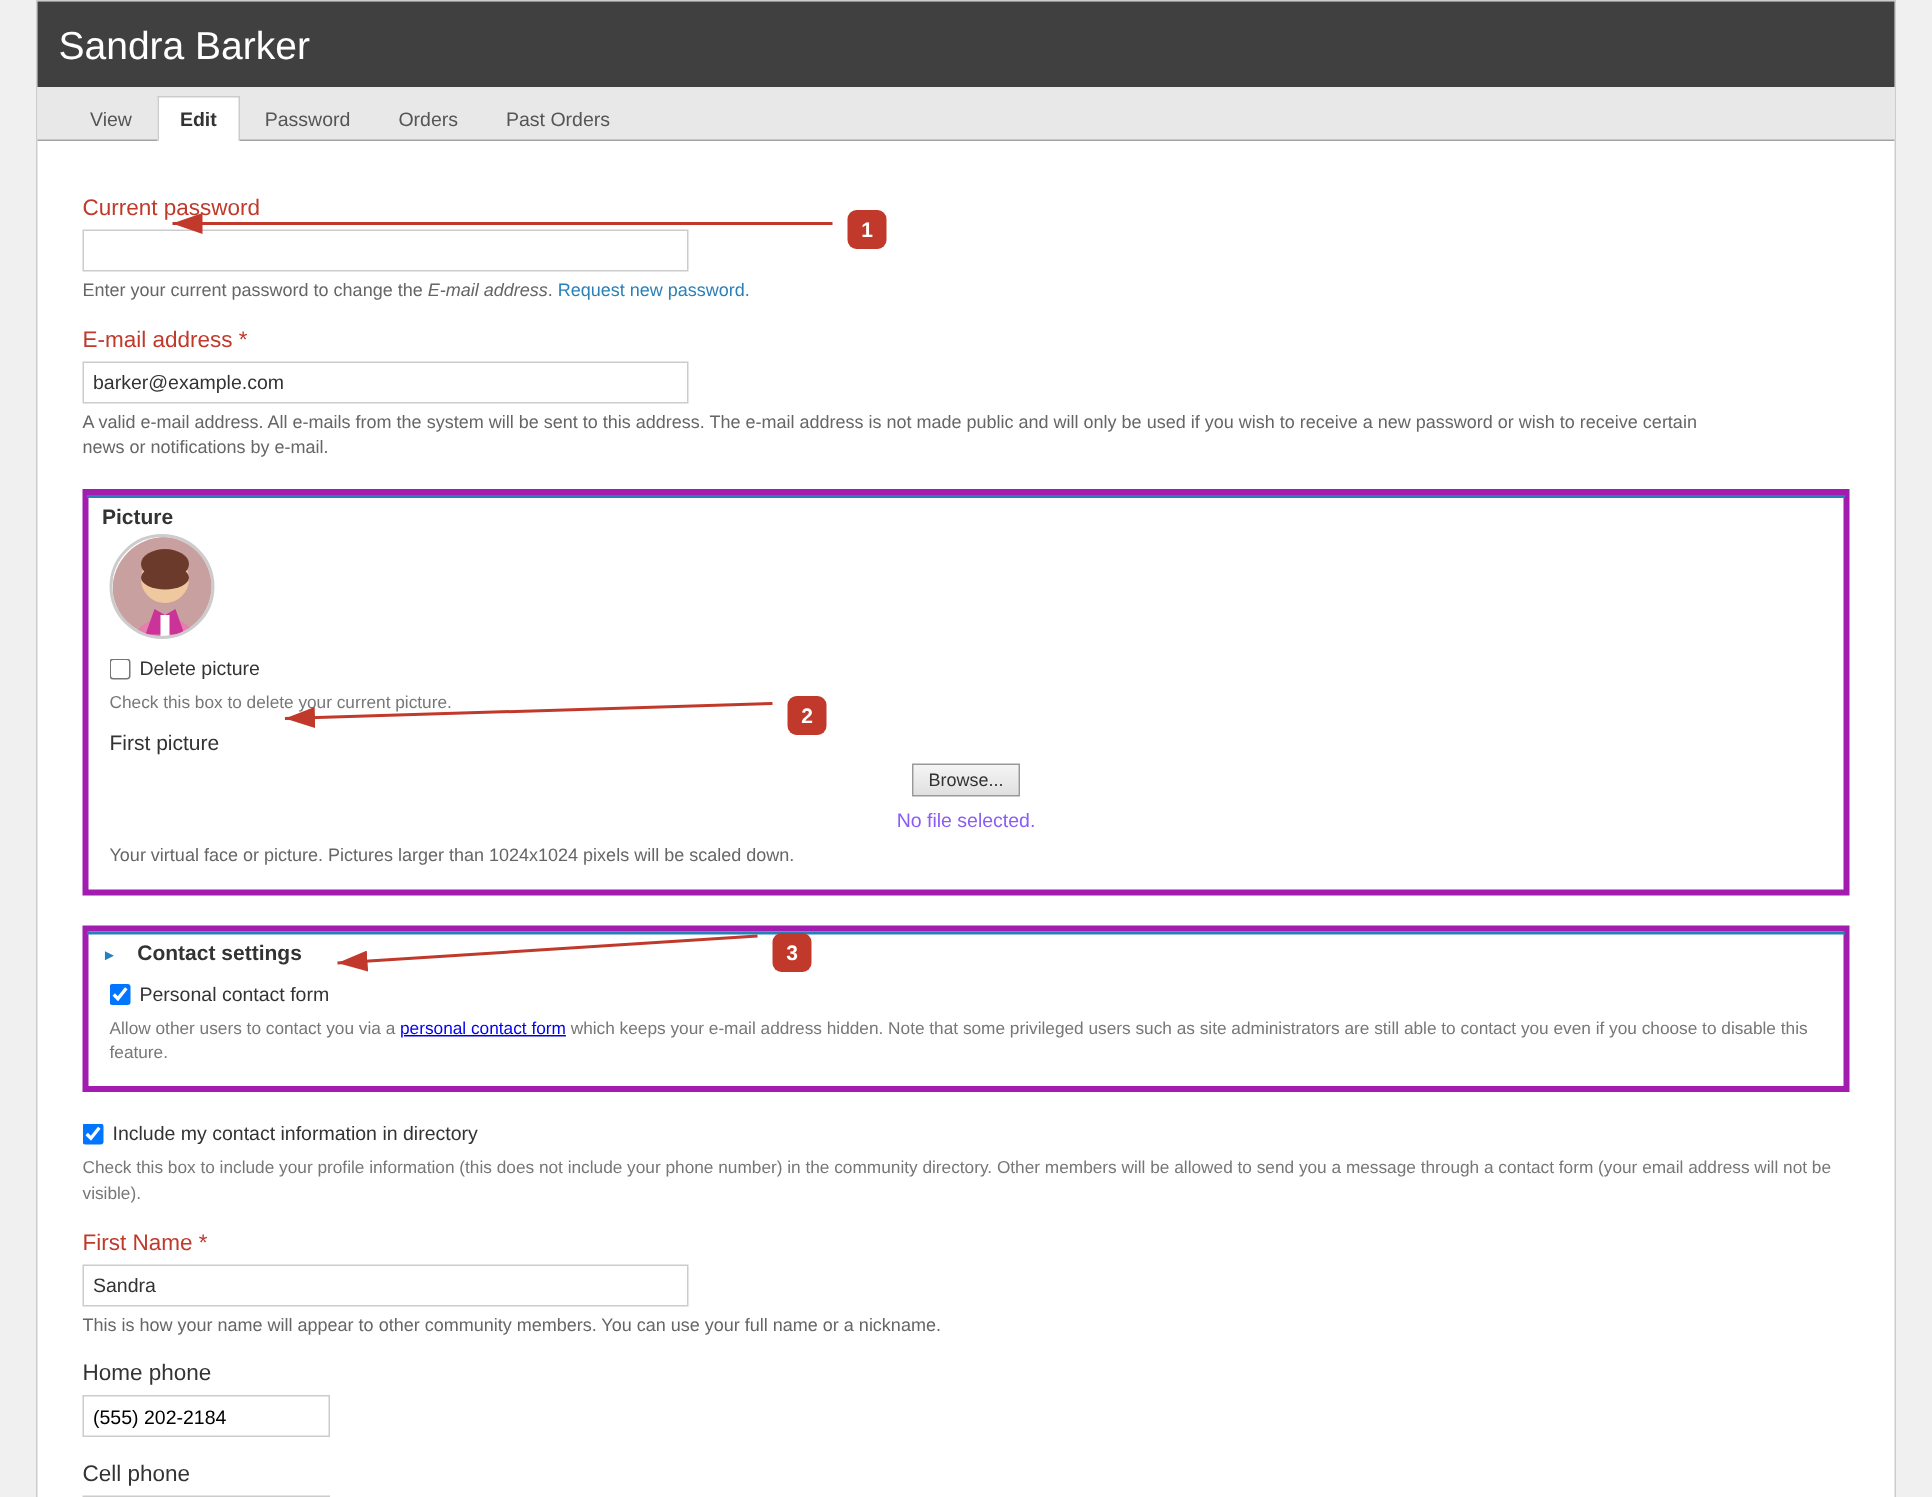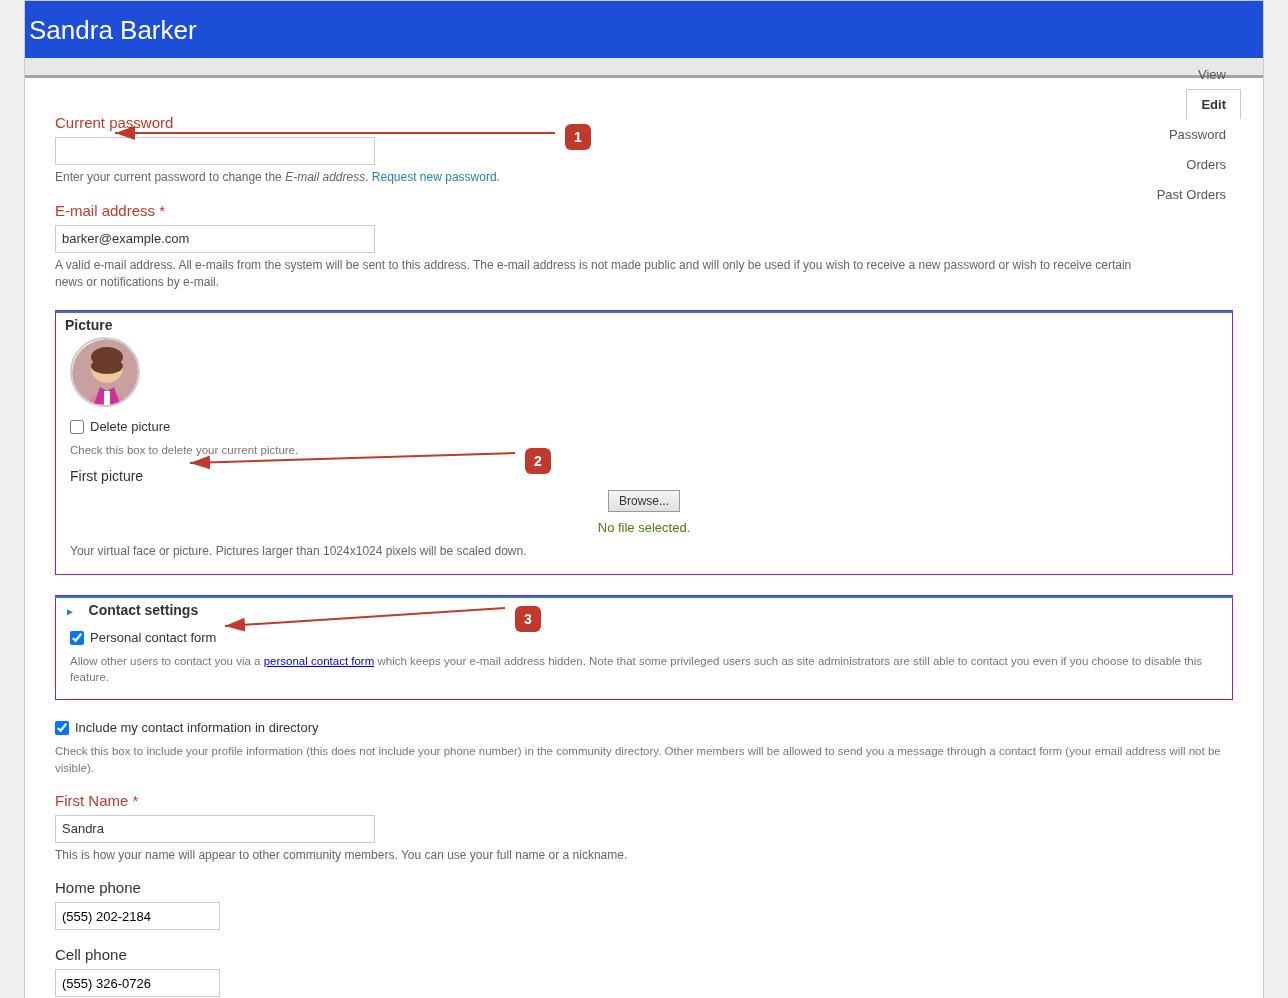--- a/index.html
+++ b/index.html
@@ -12,37 +12,36 @@
     .page-wrapper {
       max-width: 1240px;
       margin: 0 auto;
       background: #fff;
       border: 1px solid #ccc;
       min-height: 998px;
       position: relative;
     }
     
     .page-header {
-      background: #1d4ed8;
-      padding: 14px 20px 12px 4px;
+      background: #404040;
+      padding: 14px 20px 12px 14px;
     }
     .page-header h1 {
       color: #fff;
       font-size: 26px;
       font-weight: normal;
     }
     
     .tabs-bar {
       background: #e8e8e8;
-      border-bottom: 3px solid #a3a3a3;
+      border-bottom: 1px solid #a3a3a3;
       display: flex;
       align-items: flex-end;
       padding: 0 20px;
-      height: 20px;
-      flex-direction: column;
+      height: 36px;
     }
     .tab-item {
       padding: 7px 14px;
       font-size: 13px;
       color: #555;
       cursor: pointer;
       border: 1px solid transparent;
       border-bottom: none;
       margin-right: 2px;
       position: relative;
@@ -72,21 +71,21 @@
       color: #c0392b;
     }
     .field-label-dark {
       font-size: 15px;
       color: #333;
       margin-bottom: 6px;
       margin-top: 16px;
     }
     .text-input {
       display: block;
-      width: 320px;
+      width: 404px;
       height: 28px;
       border: 1px solid #ccc;
       padding: 4px 6px;
       font-size: 13px;
       color: #333;
     }
     .help-text {
       font-size: 12px;
       color: #666;
       margin-top: 4px;
@@ -134,21 +133,21 @@
     .browse-btn {
       padding: 3px 10px;
       border: 1px solid #999;
       background: linear-gradient(to bottom, #f5f5f5, #e0e0e0);
       font-size: 12px;
       cursor: pointer;
       color: #333;
     }
     .no-file-text {
       font-size: 13px;
-      color: #4d7c0f;
+      color: #8b5cf6;
     }
     
     .badge {
       display: inline-flex;
       align-items: center;
       justify-content: center;
       width: 26px;
       height: 26px;
       border-radius: 6px;
       background: #c0392b;
@@ -178,21 +177,21 @@
     .arrows-overlay {
       position: absolute;
       top: 0;
       left: 0;
       width: 100%;
       height: 100%;
       pointer-events: none;
       z-index: 5;
     }
     .fieldset-border {
-      border: 1px solid #a21caf;
+      border: 4px solid #a21caf;
       margin: 20px 0;
       position: relative;
     }
     .fieldset-border-top {
       border-top: 2px solid #2980b9;
       margin: 0 -1px;
       position: relative;
     }
     .fieldset-title {
       display: inline-block;

